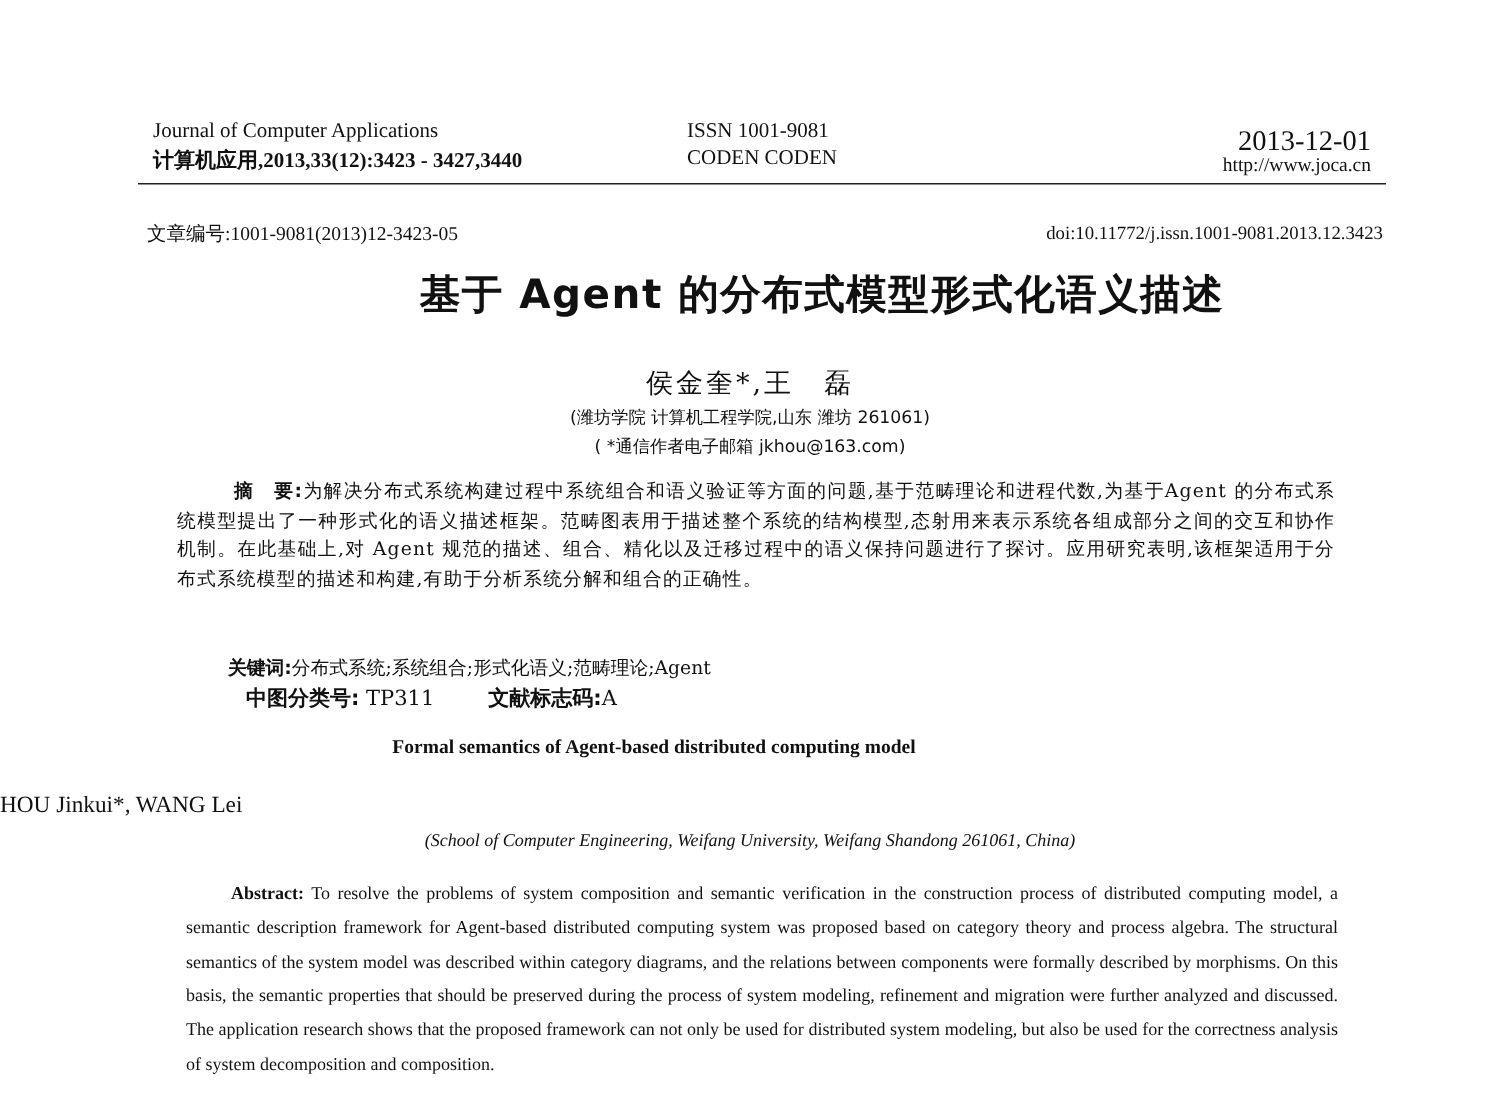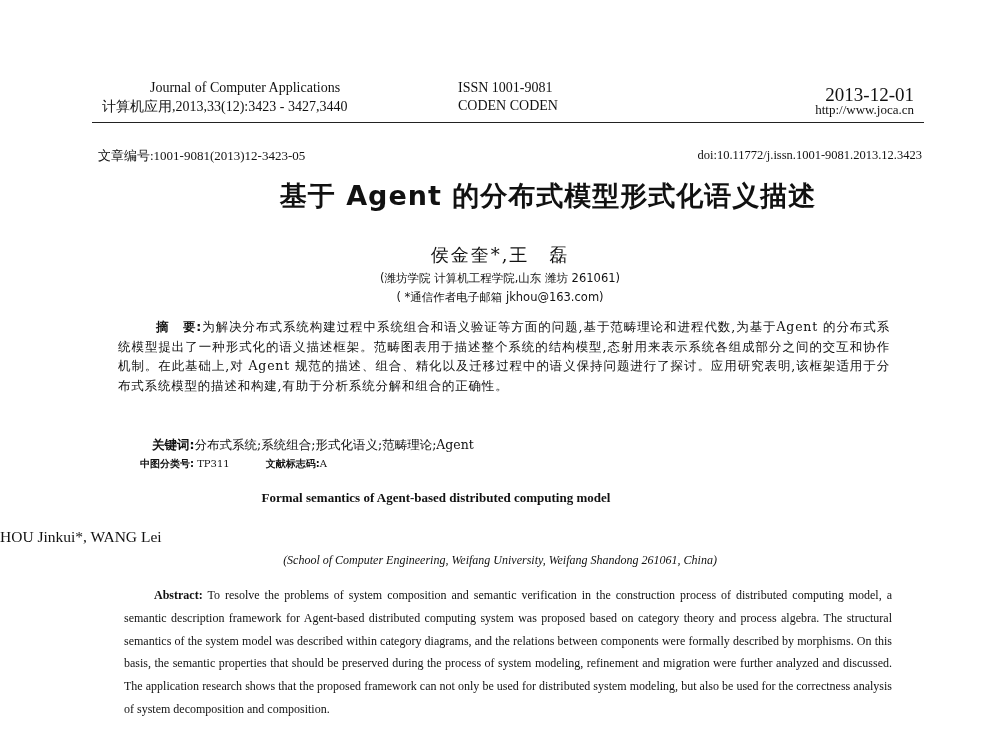--- a/index.html
+++ b/index.html
@@ -1,35 +1,35 @@
 <!DOCTYPE html>
 <html><head>
   <meta charset="utf-8">
   <style>
     html, body { margin: 0; padding: 0; background: #ffffff; }
     body { width: 1000px; height: 745px; position: relative; overflow: hidden; color: #111; font-family: "Liberation Serif", "DejaVu Serif", serif; }
     .abs { position: absolute; }
-    .hdr-l1 { left: 102px; top: 80px; font-size: 14px; margin-left: 48px; }
-    .hdr-l2 { left: 102px; top: 98px; font-size: 14px; }
+    .hdr-l1 { left: 102px; top: 80px; font-size: 14px; }
+    .hdr-l2 { left: 102px; top: 98px; font-size: 14px; font-weight: bold; }
     .hdr-c1 { left: 458px; top: 80px; font-size: 14px; }
     .hdr-c2 { left: 458px; top: 98px; font-size: 14px; }
     .hdr-r1 { right: 86px; top: 84px; font-size: 19px; text-align: right; }
     .hdr-r2 { right: 86px; top: 102px; font-size: 13px; text-align: right; }
     .rule { left: 92px; top: 122px; width: 832px; height: 0; border-top: 1.5px solid #222; }
     .artno { left: 98px; top: 147px; font-size: 13px; }
     .doi { right: 78px; top: 148px; font-size: 12.5px; }
     .title-cn { left: 0; width: 1000px; top: 178px; text-align: center; font-size: 27px; font-weight: bold; font-family: "DejaVu Sans", sans-serif; letter-spacing: 1px; padding-left: 48px; }
     .authors-cn { left: 0; width: 1000px; top: 243px; text-align: center; font-size: 18px; letter-spacing: 2px; font-family: "DejaVu Serif", serif; }
     .affil-cn { left: 0; width: 1000px; top: 271px; text-align: center; font-size: 11.5px; font-family: "DejaVu Sans", sans-serif; }
     .email-cn { left: 0; width: 1000px; top: 290px; text-align: center; font-size: 11.5px; font-family: "DejaVu Sans", sans-serif; }
     .abs-cn { left: 118px; top: 317px; width: 772px; font-size: 12.5px; line-height: 19.5px; font-family: "DejaVu Serif", serif; text-align: justify; letter-spacing: 0.8px; }
     .abs-cn .label { font-weight: bold; font-family: "DejaVu Sans", sans-serif; margin-left: 38px; }
     .kw { left: 152px; top: 437px; font-size: 12.5px; font-family: "DejaVu Serif", serif; }
     .kw .label, .cls .label { font-weight: bold; font-family: "DejaVu Sans", sans-serif; }
-    .cls { left: 140px; top: 457px; font-size: 10px; font-family: "DejaVu Serif", serif; }
+    .cls { left: 164px; top: 457px; font-size: 14px; font-family: "DejaVu Serif", serif; }
     .cls .gap { display: inline-block; width: 36px; }
     .title-en { left: 0; width: 872px; top: 490px; text-align: center; font-size: 13px; font-weight: bold; }
     .authors-en { left: 0; width: 1000px; top: 528px; text-align: left; font-size: 15.5px; }
     .affil-en { left: 0; width: 1000px; top: 553px; text-align: center; font-size: 12px; font-style: italic; }
     .abs-en { left: 124px; top: 584px; width: 768px; font-size: 12px; line-height: 22.8px; text-align: justify; }
     .abs-en .label { font-weight: bold; margin-left: 30px; }
   </style>
 </head>
 <body>
 

